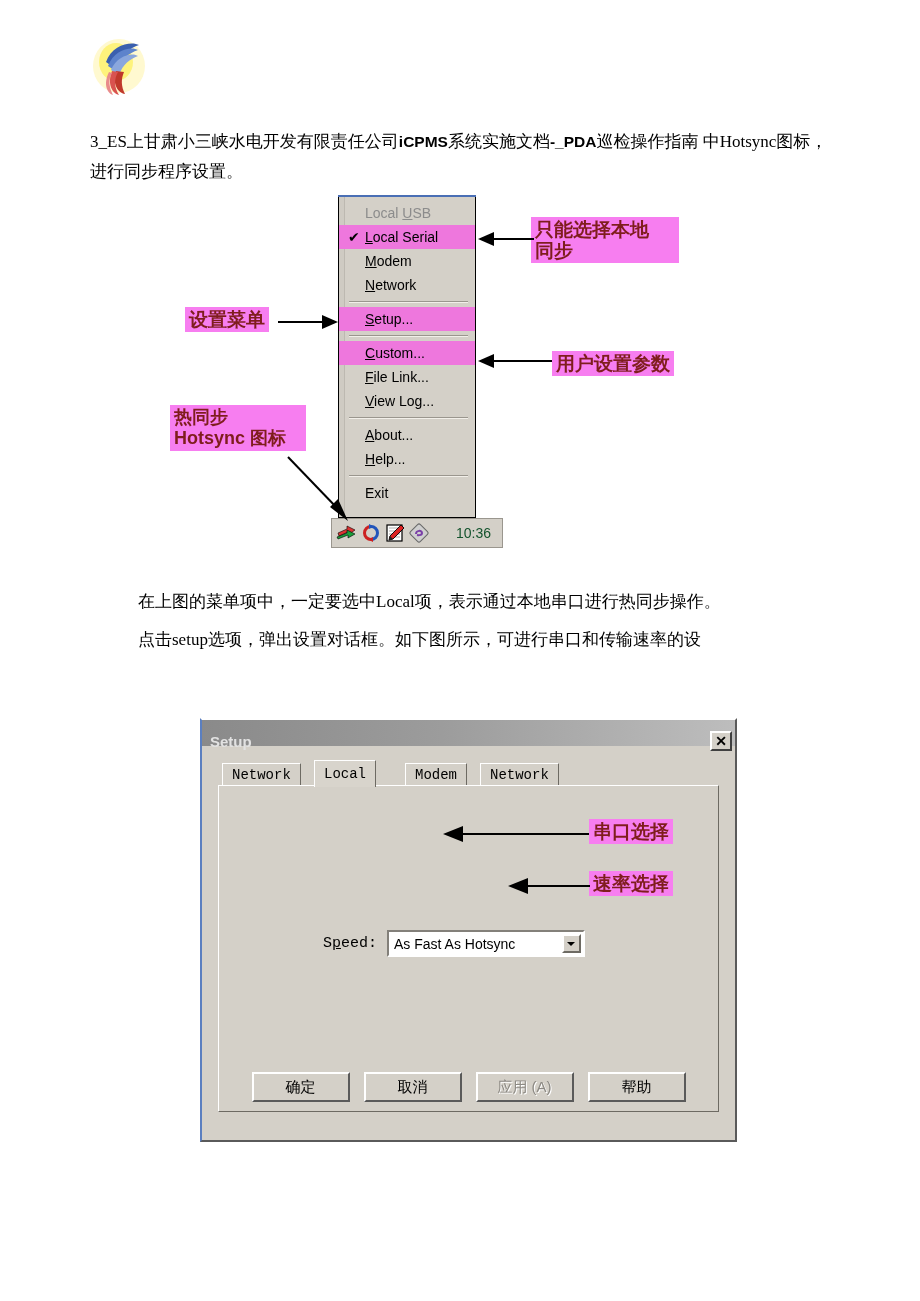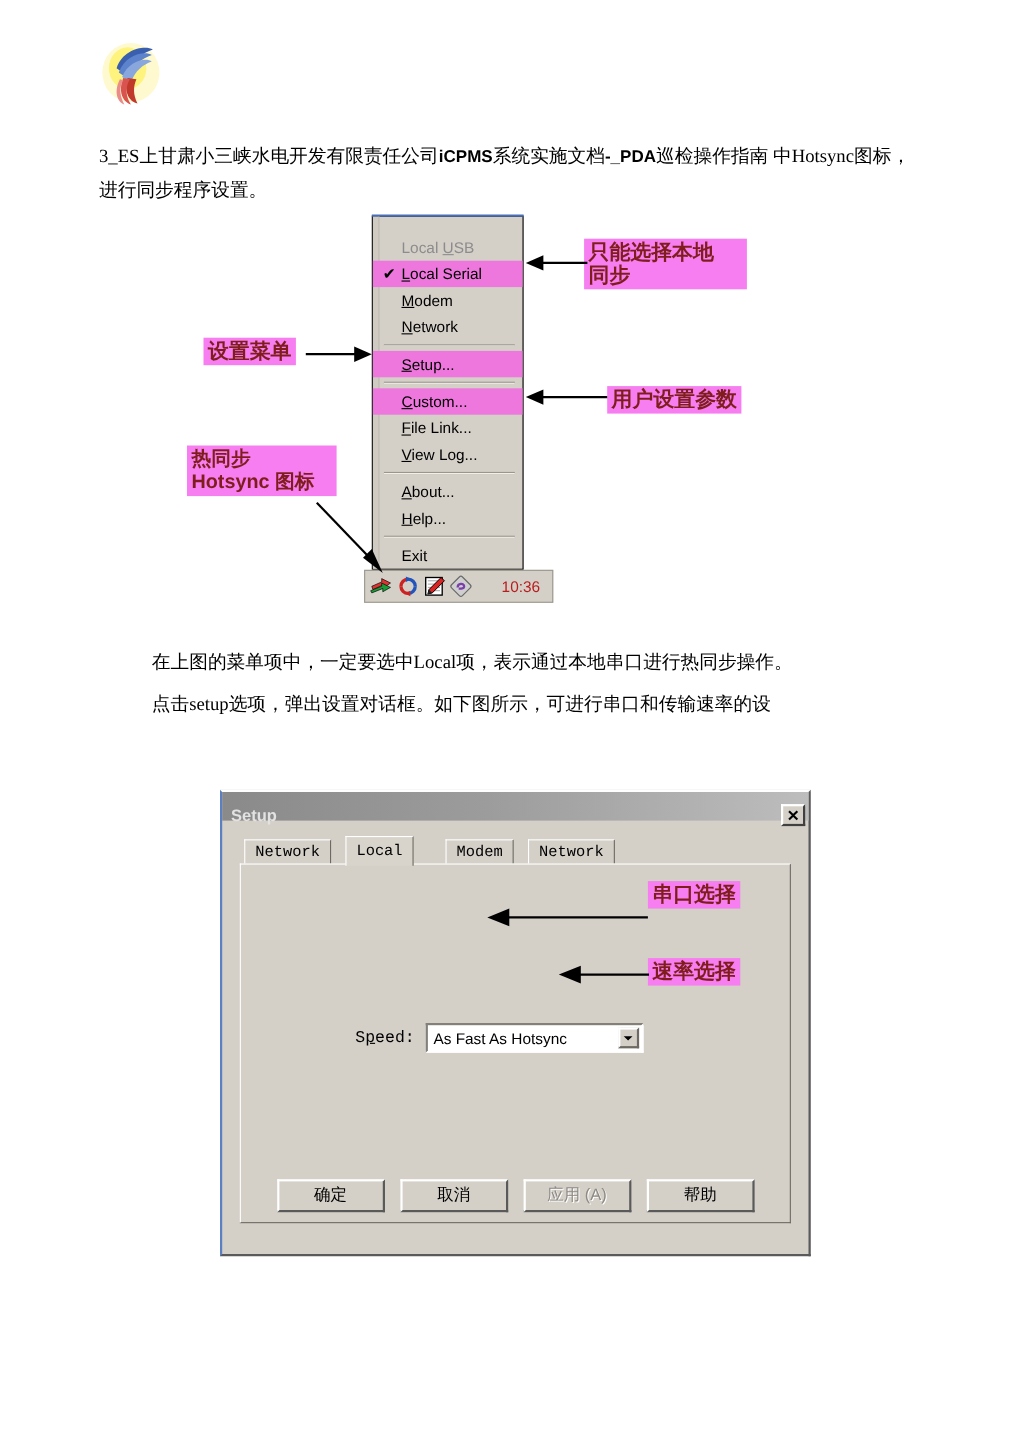--- a/index.html
+++ b/index.html
@@ -96,42 +96,42 @@
     border: 1px solid #9a968e;
     box-sizing: border-box;
     display: flex;
     align-items: center;
   }
   .tray-icons { display: flex; align-items: center; padding-left: 4px; gap: 2px;}
   .tray-ico { width: 22px; height: 22px; position: relative;}
   .tray-time {
     font-family: "Liberation Sans", sans-serif;
     font-size: 14px;
-    color: #b91c1c;
+    color: #14532d;
     margin-left: 26px;
   }
 
   
   .anno {
     position: absolute;
     background: #f77ef0;
     color: #7f1d1d;
     font-family: Liberation Sans, sans-serif;
     font-weight: bold;
     font-size: 19px;
     line-height: 21px;
     padding: 2px 4px;
     white-space: pre-line;
     letter-spacing: 0px;
   }
   #anno-localserial { left: 531px; top: 217px; width: 140px;}
   #anno-setup      { left: 185px; top: 307px; }
   #anno-custom     { left: 552px; top: 351px; }
   #anno-hotsync    { left: 170px; top: 405px; width: 128px; font-size: 18px;}
-  #anno-serial     { left: 589px; top: 801px; }
+  #anno-serial     { left: 589px; top: 819px; }
   #anno-speed      { left: 589px; top: 871px; }
 
   .arrow-svg { position: absolute; overflow: visible; }
 
   
   #setup-dialog {
     position: absolute;
     left: 200px; top: 718px;
     width: 537px; height: 424px;
     background: #d4d0c8;
@@ -301,21 +301,21 @@
   <path d="M24 33 C20 46 26 55 33 56 C29 48 29 41 32 34 Z" fill="#c0392b"></path>
   <path d="M20 33 C15 46 20 55 27 57 C22 49 22 41 26 34 Z" fill="#d9534f"></path>
   <path d="M17 34 C11 46 15 55 21 57 C17 49 16 42 20 35 Z" fill="#e98b8b"></path>
 </svg>
 
 <p class="doc-para" id="intro-para"><span>3_ES上甘肃小三峡水电开发有限责任公司</span><span class="bold-ascii">iCPMS</span><span>系统实施文档</span><span class="bold-ascii">-_PDA</span><span>巡检操作指南  中Hotsync图标，进行同步程序设置。</span></p>
 
 <div id="menu-figure">
   <div class="menu-left-rail"></div>
 
-  <div style="padding-top:16px">
+  <div style="padding-top:4px">
     <div class="menu-item dim">
       Local <span class="mnem">U</span>SB
     </div>
     <div class="menu-item hl">
       <span class="menu-check">✔</span>
       <span class="mnem">L</span>ocal Serial
     </div>
     <div class="menu-item">
       <span class="mnem">M</span>odem
     </div>

